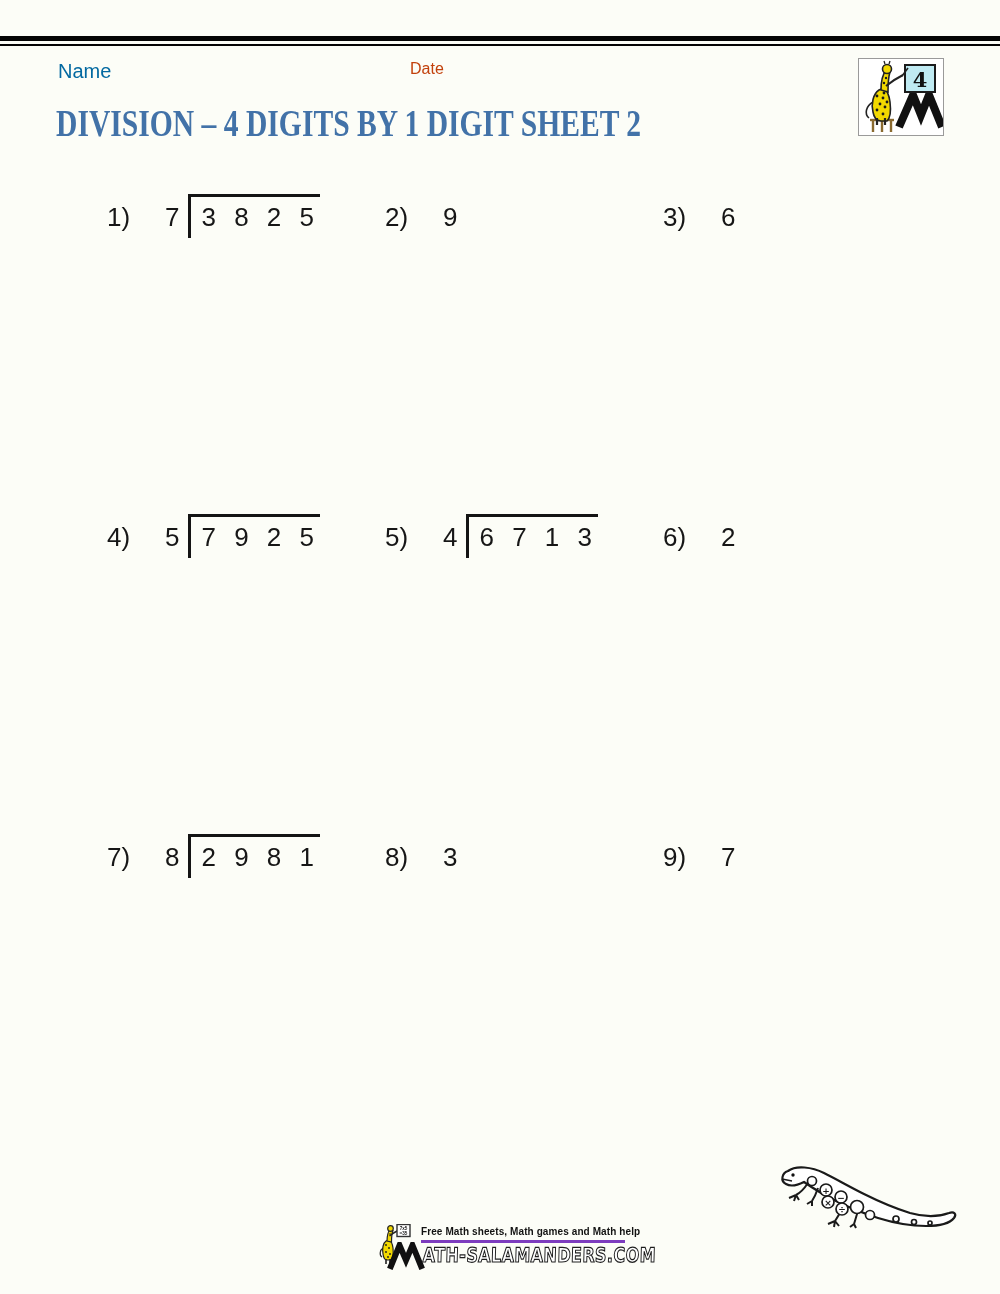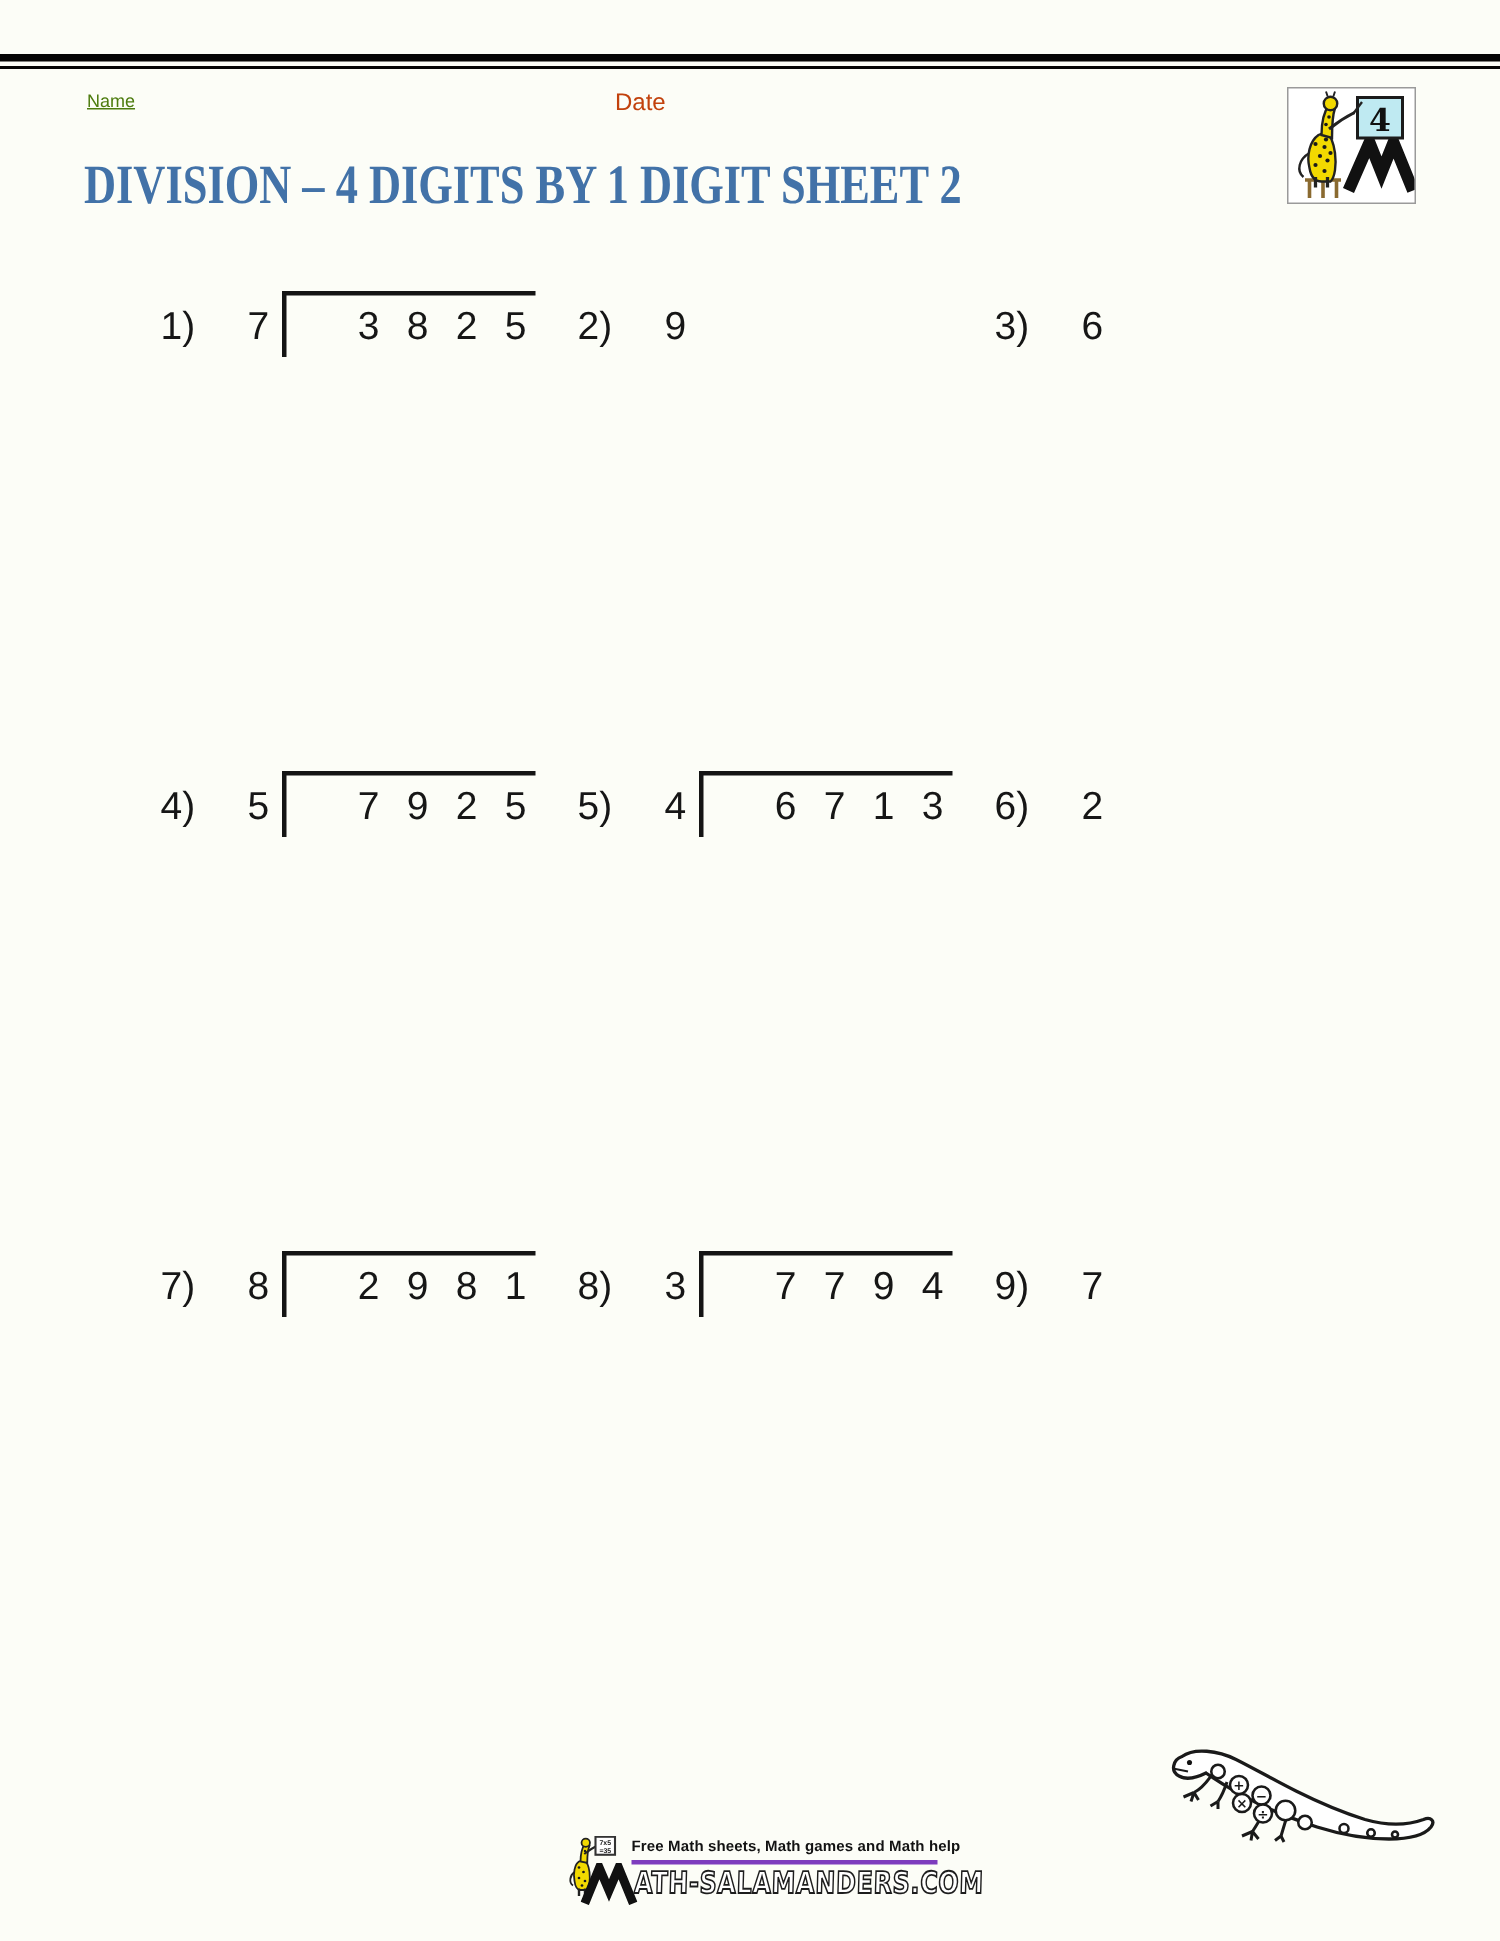--- a/index.html
+++ b/index.html
@@ -10,21 +10,21 @@
     position:relative;
     color:#1a1a1a;
     overflow:hidden;
   }
   .page{position:absolute;inset:0;}
 
   
   .rule-thick{position:absolute;left:0;top:36px;width:1000px;height:5px;background:#050505;}
   .rule-thin{position:absolute;left:0;top:44px;width:1000px;height:2px;background:#050505;}
 
-  .name-label{position:absolute;left:58px;top:60px;font-size:12px;color:#4d7c0f;text-decoration:underline;}
+  .name-label{position:absolute;left:58px;top:60px;font-size:20px;color:#0369a1;}
   .date-label{position:absolute;left:410px;top:60px;font-size:16px;color:#c2410c;}
 
   .corner-logo{
     position:absolute;left:858px;top:58px;width:86px;height:78px;
     background:#ffffff;border:1px solid #9a9a9a;box-sizing:border-box;
   }
   .corner-logo svg{display:block;width:100%;height:100%;}
 
   .sheet-title{
     position:absolute;left:56px;top:104px;margin:0;
@@ -44,21 +44,21 @@
     align-items:start;
   }
   .problem{display:flex;align-items:flex-start;font-size:26px;line-height:26px;color:#161616;}
   .plabel{display:inline-block;width:58px;margin-top:10px;}
   .divisor{display:inline-block;margin-top:10px;margin-right:9px;}
   .bracket{
     border-top:3px solid #141414;
     border-left:3px solid #141414;
     padding:7px 6px 8px 10px;
   }
-  .dividend{white-space:pre;word-spacing:11px;margin-left:37px;}
+  .dividend{white-space:pre;word-spacing:11px;}
 
   
   .footer-brand{position:absolute;left:375px;top:1218px;width:270px;height:60px;}
   .footer-brand .mini-giraffe{position:absolute;left:0;top:6px;width:42px;height:42px;}
   .footer-tagline{
     position:absolute;left:46px;top:8px;font-size:10px;font-weight:700;
     color:#121212;white-space:nowrap;letter-spacing:0.1px;
   }
   .footer-rule{position:absolute;left:46px;top:22px;width:204px;height:3px;background:#7d3cbe;}
   .footer-m{position:absolute;left:12px;top:24px;width:38px;height:28px;}
@@ -170,23 +170,20 @@
     <span class="plabel">7)</span>
     <span class="divisor">8</span>
     <span class="bracket">
       <span class="dividend">2 9 8 1</span>
     </span>
   </div>
 
   <div class="problem">
     <span class="plabel">8)</span>
     <span class="divisor">3</span>
-    <span class="bracket">
-      <span class="dividend">7 7 9 4</span>
-    </span>
   </div>
 
   <div class="problem">
     <span class="plabel">9)</span>
     <span class="divisor">7</span>
   </div>
 </div>
 
   <div class="salamander">
     <svg viewBox="0 0 190 84">

